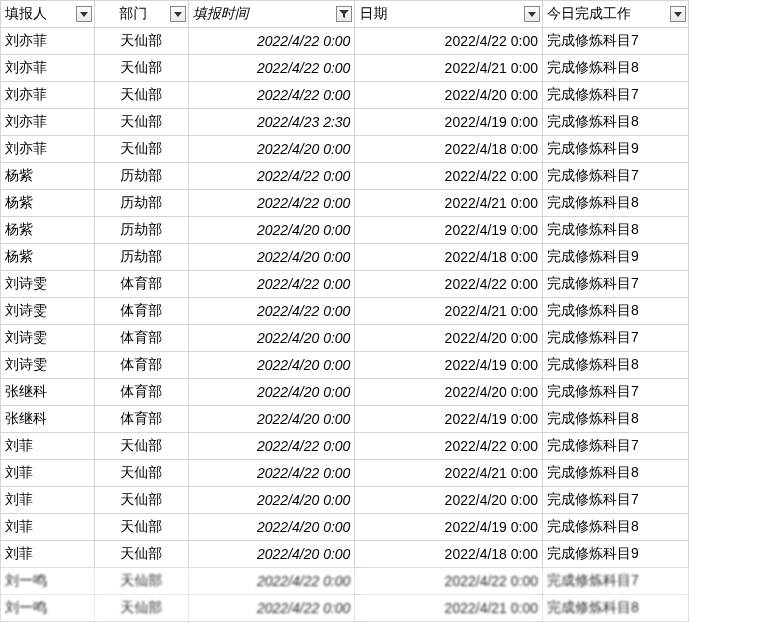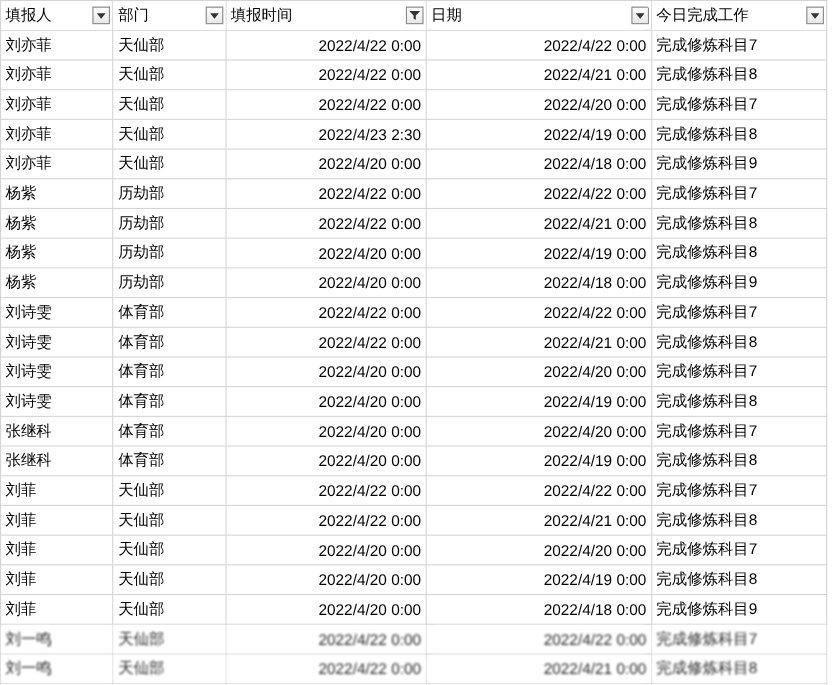--- a/index.html
+++ b/index.html
@@ -6,41 +6,41 @@
     body {
       font-family: "Microsoft YaHei", "SimSun", Arial, sans-serif;
       font-size: 14px;
       background: #fff;
       color: #000;
       width: 763px;
       overflow: hidden;
     }
     table {
       border-collapse: collapse;
-      width: 752px;
+      width: 689px;
       table-layout: fixed;
     }
     th, td {
       border: 1px solid #d4d4d4;
       height: 27px;
       padding: 0 4px;
       white-space: nowrap;
       overflow: hidden;
       vertical-align: middle;
       background: #fff;
     }
     th {
       font-weight: normal;
       text-align: left;
       position: relative;
       padding-right: 20px;
     }
     .c0 { width: 90px; text-align: left; }
-    .c1 { width: 90px; text-align: left; }
-    .c2 { width: 160px; text-align: right; }
+    .c1 { width: 90px; text-align: center; }
+    .c2 { width: 160px; text-align: right; font-style: italic; }
     .c3 { width: 180px; text-align: right; border-radius: 11px; }
     .c4 { width: 140px; text-align: left; margin-left: 16px; }
     th.c2, th.c3 { text-align: left; }
     .filter-btn {
       position: absolute;
       right: 2px;
       top: 50%;
       transform: translateY(-50%);
       width: 16px;
       height: 16px;

